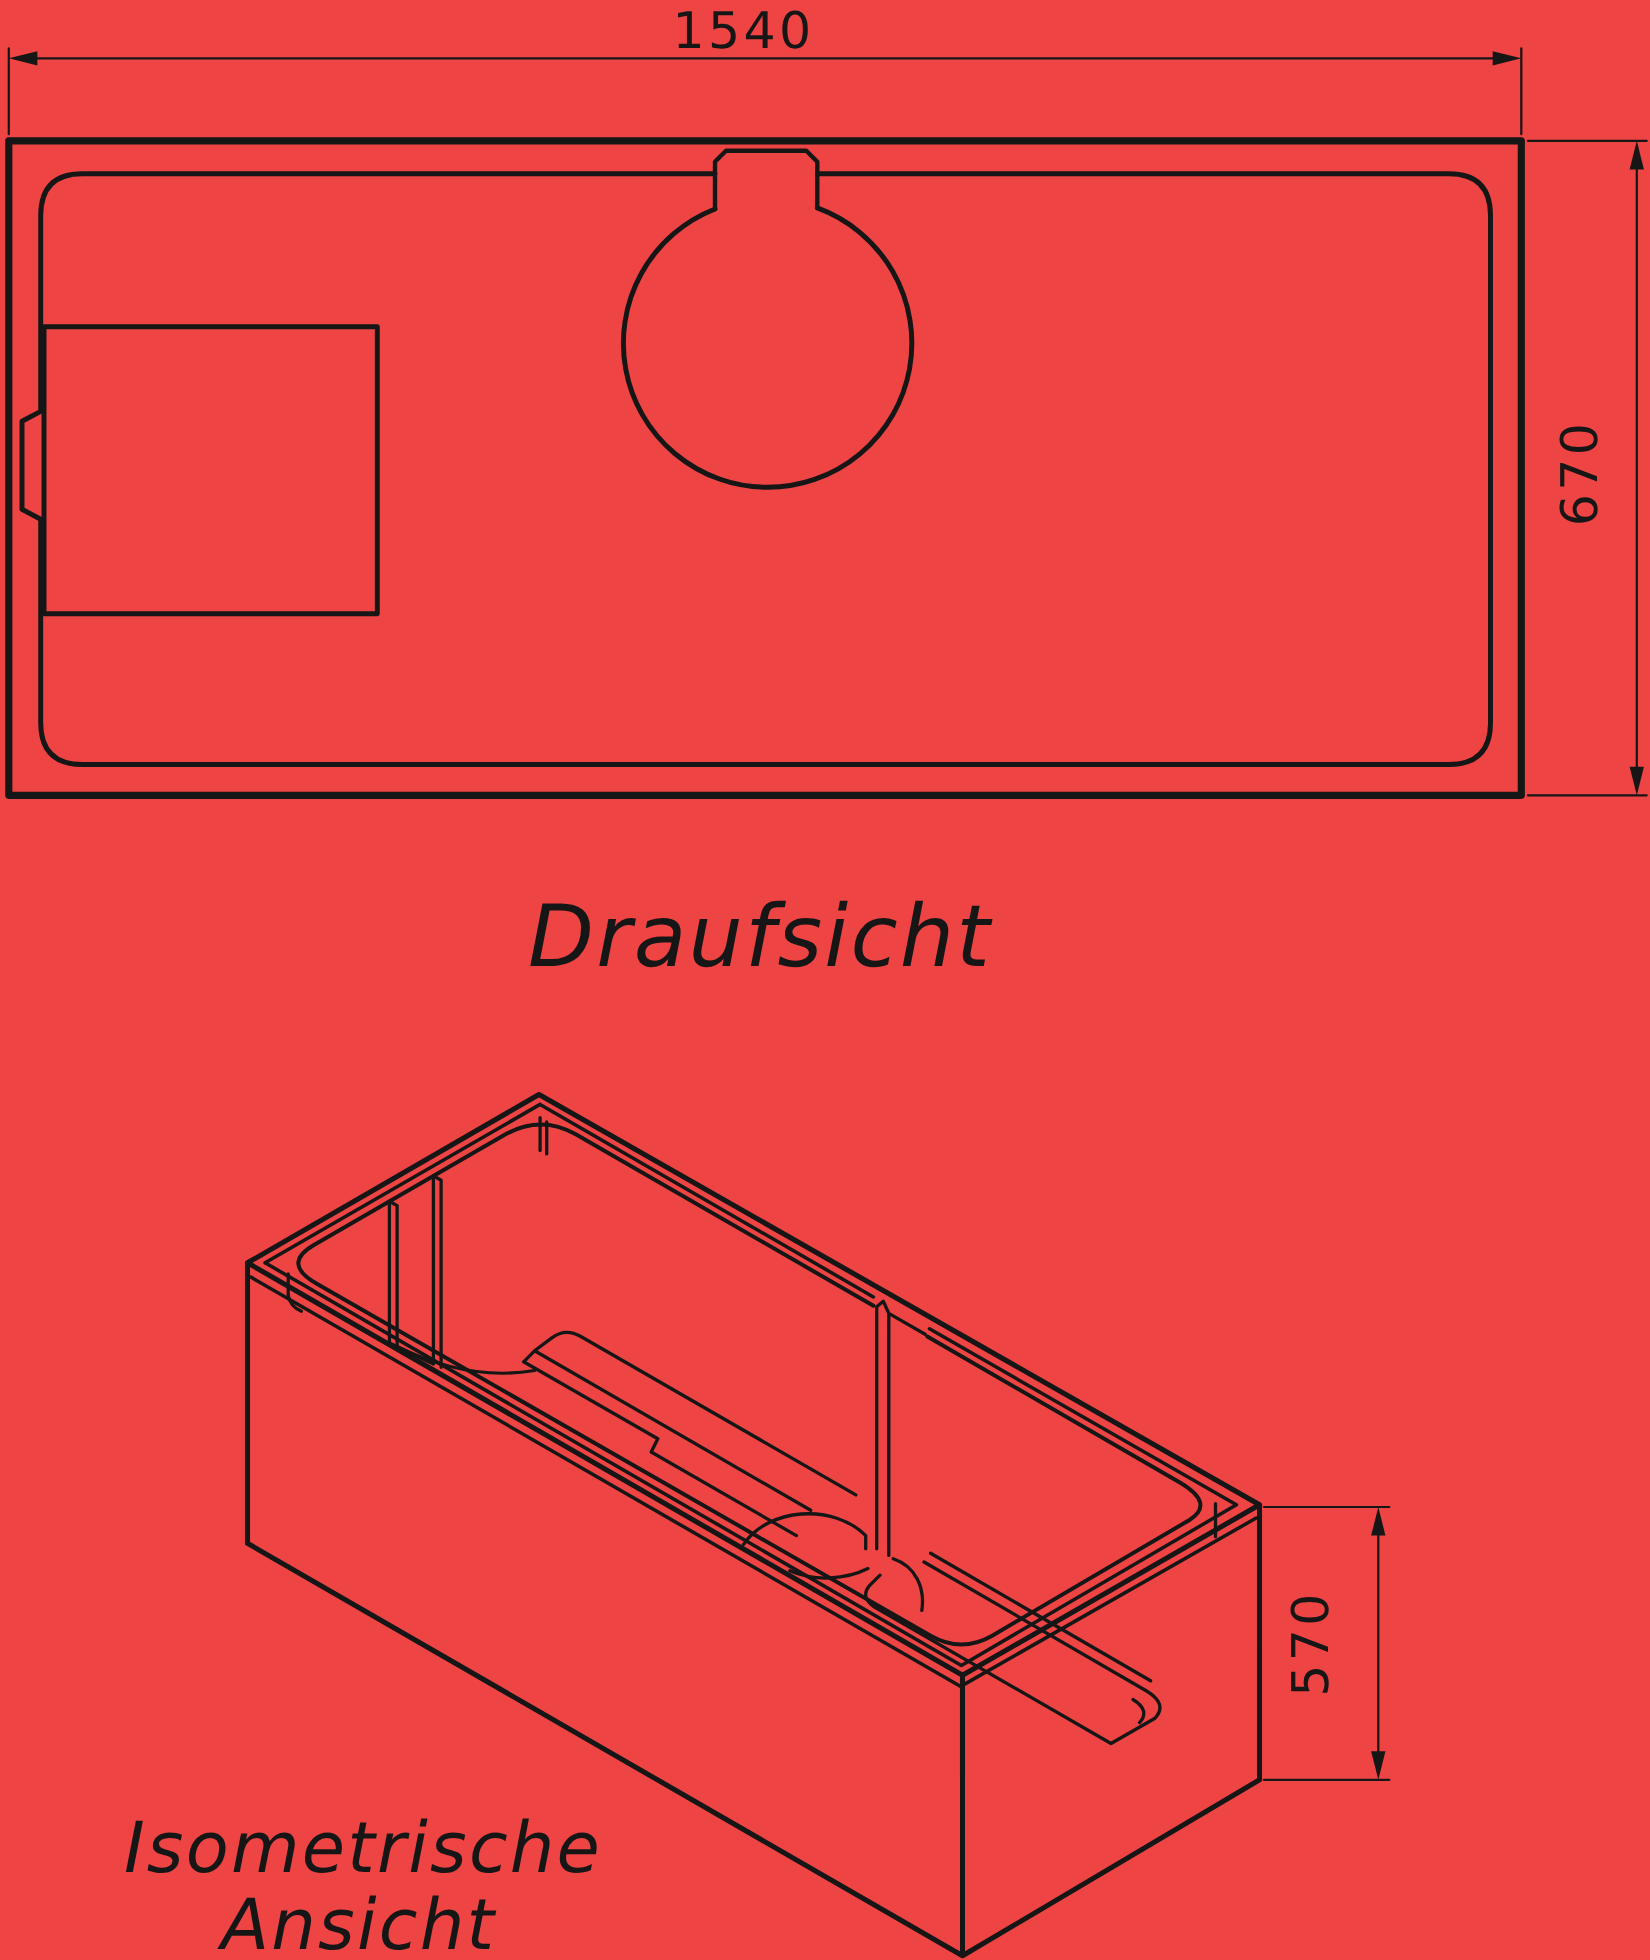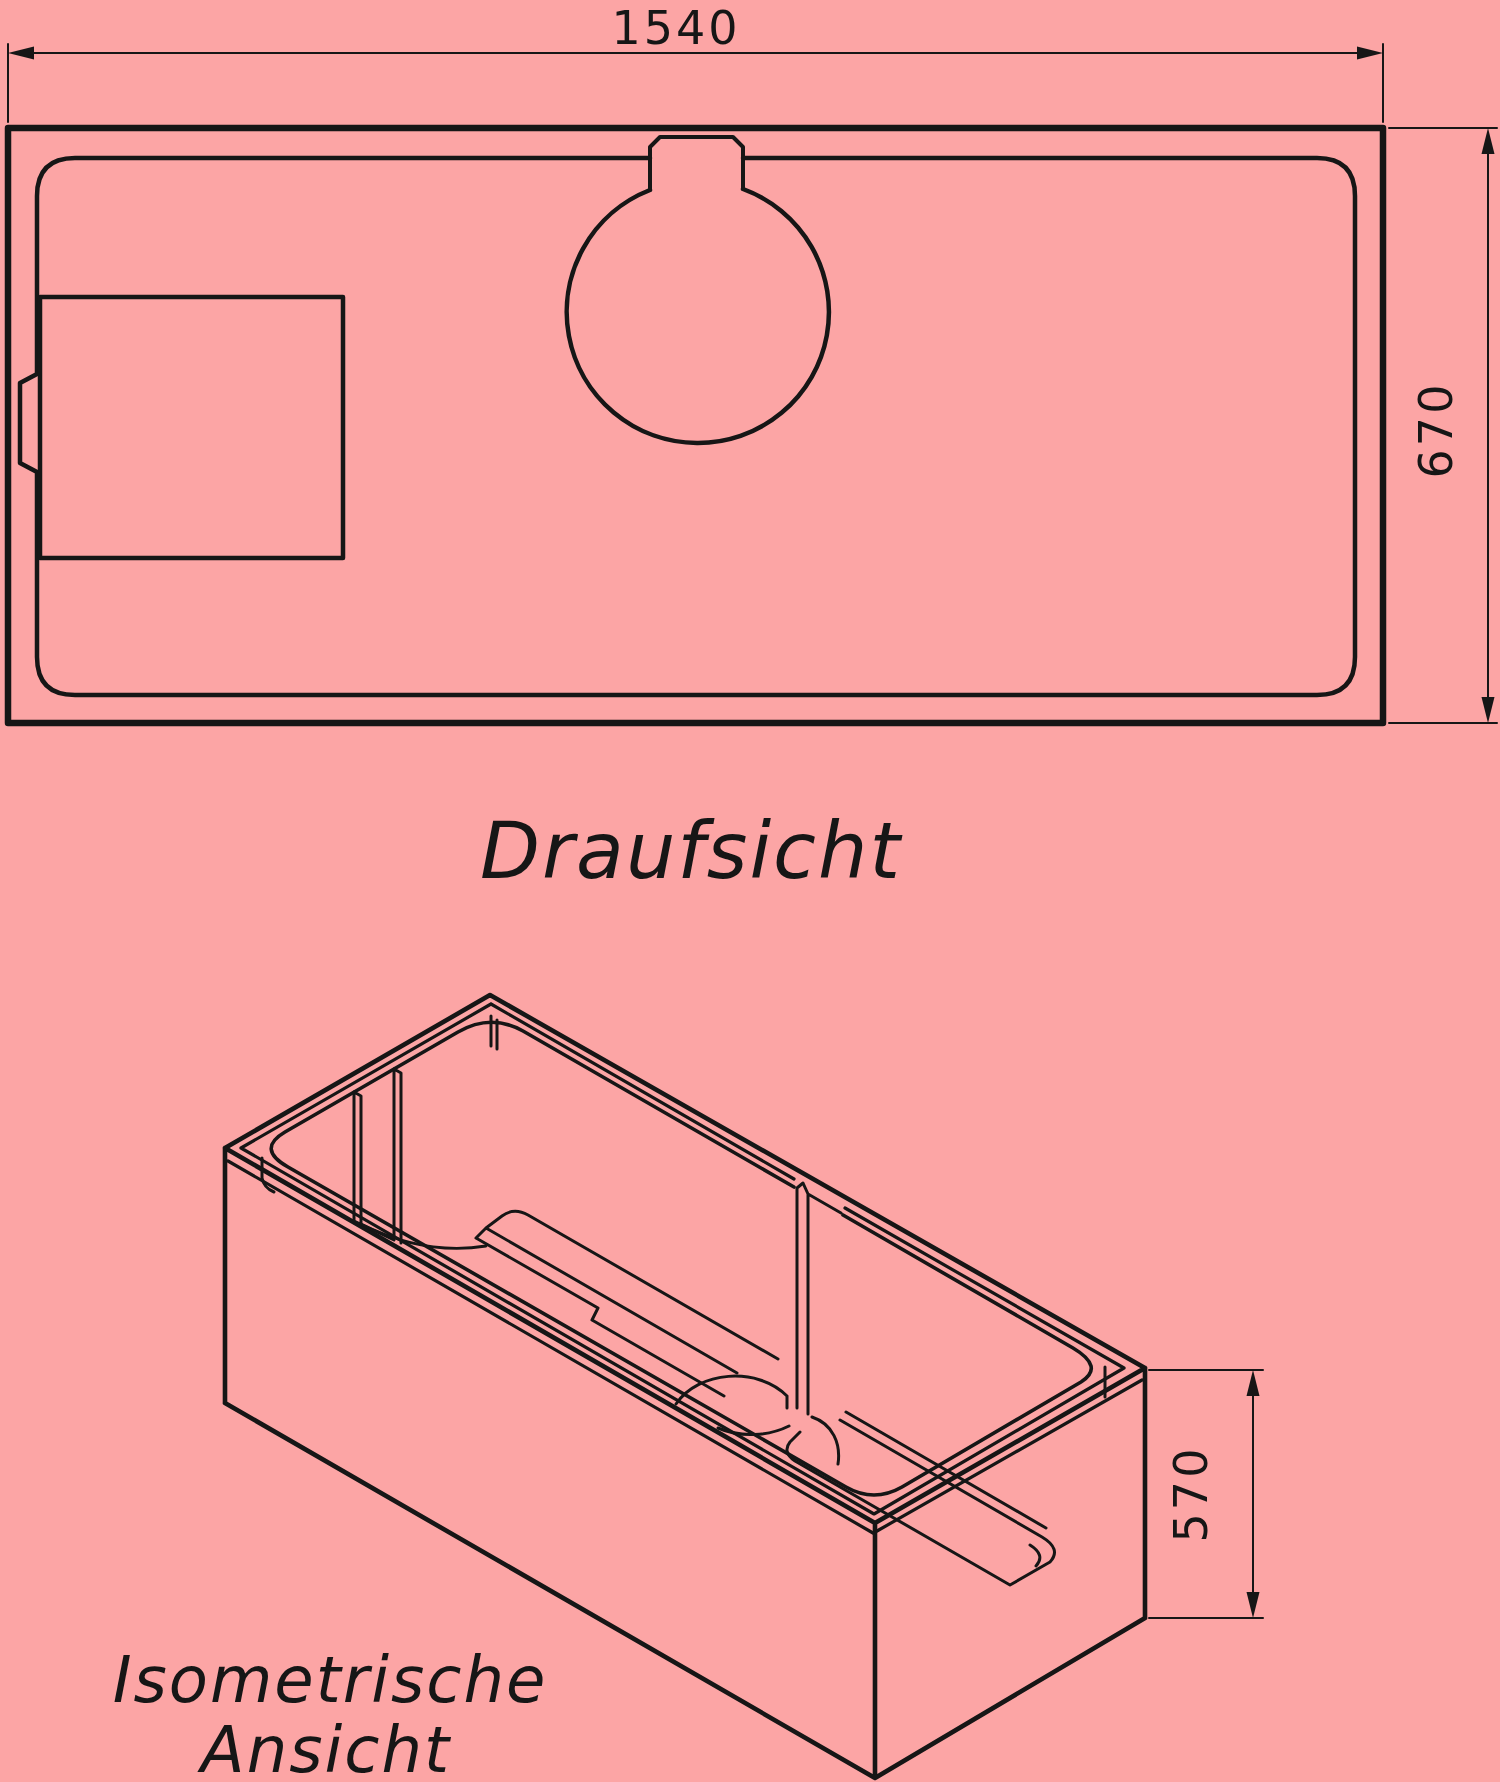--- a/index.html
+++ b/index.html
@@ -1,19 +1,19 @@
 <!DOCTYPE html>
 <html><head>
 <meta charset="utf-8">
 <style>
   html,body{margin:0;padding:0;background:#ffffff;}
   .canvas{
     position:relative;
     width:1500px;height:1782px;
-    background:#fca5a5;
+    background:#ef4444;
     font-family:"DejaVu Sans", sans-serif;
     overflow:hidden;
   }
   svg{display:block;}
   .view-label{
     font-family:"DejaVu Sans", sans-serif;
     font-style:italic;
     font-weight:400;
     fill:#161616;
     letter-spacing:2px;

